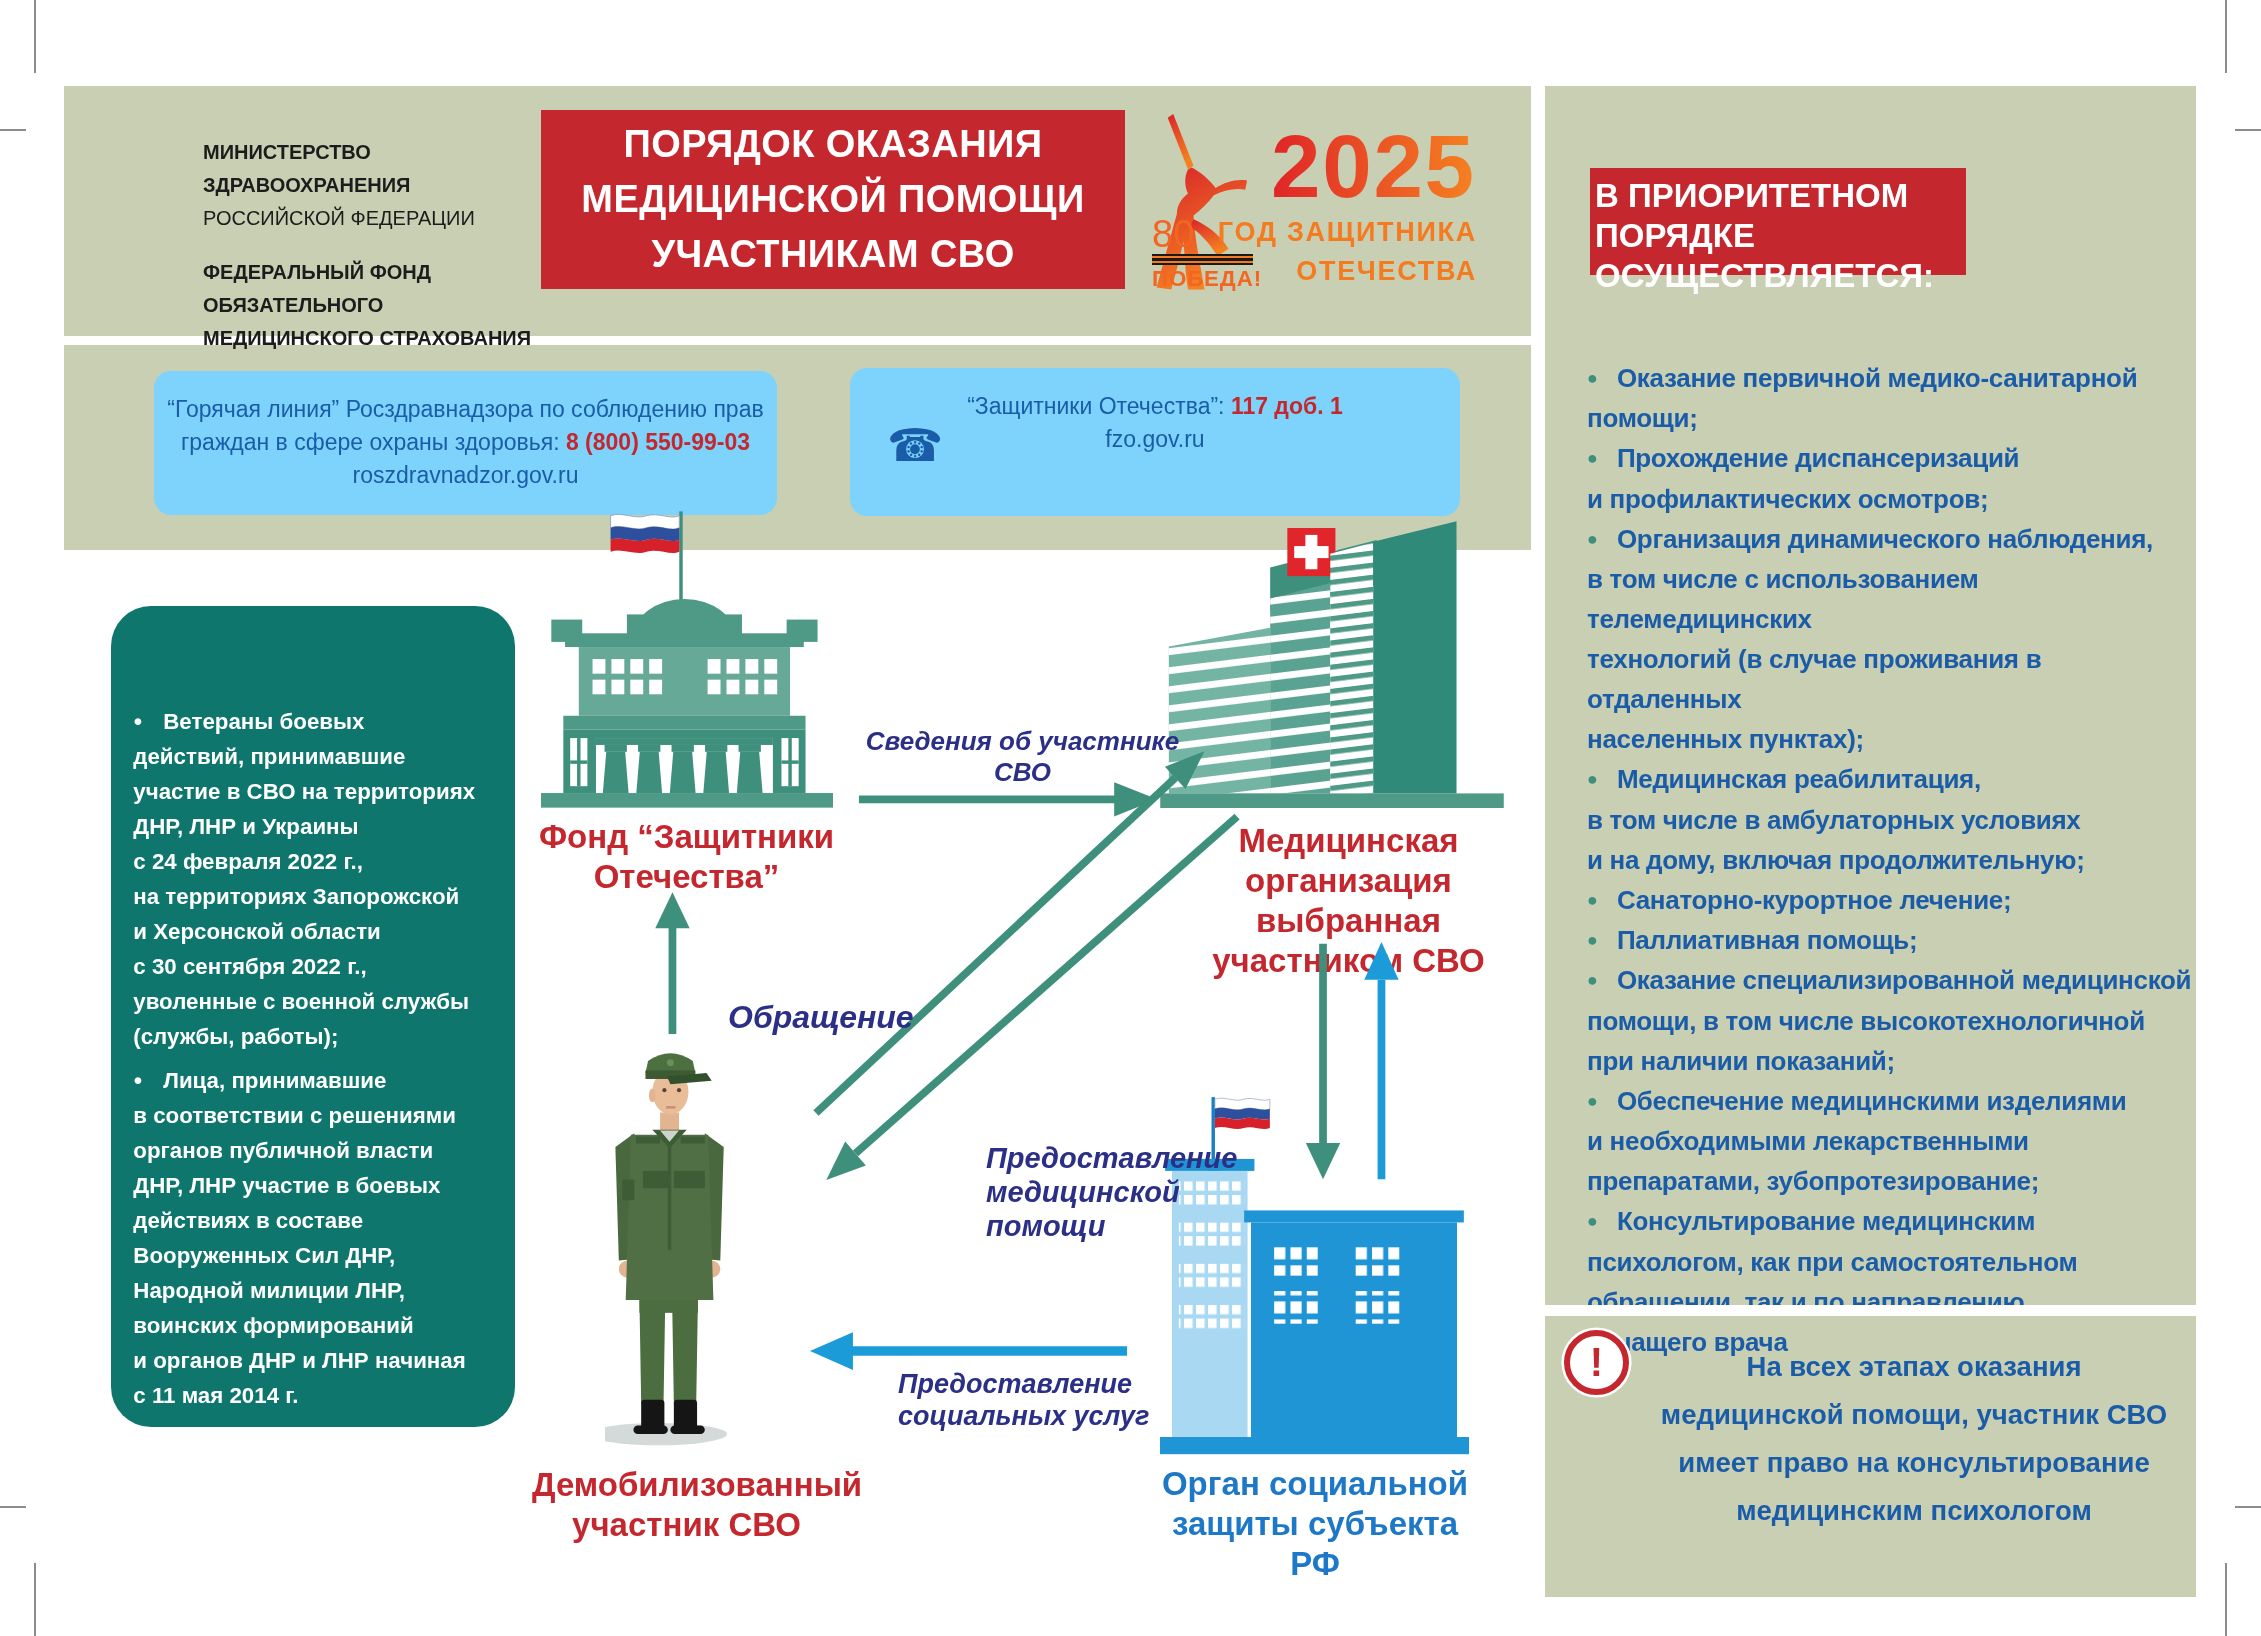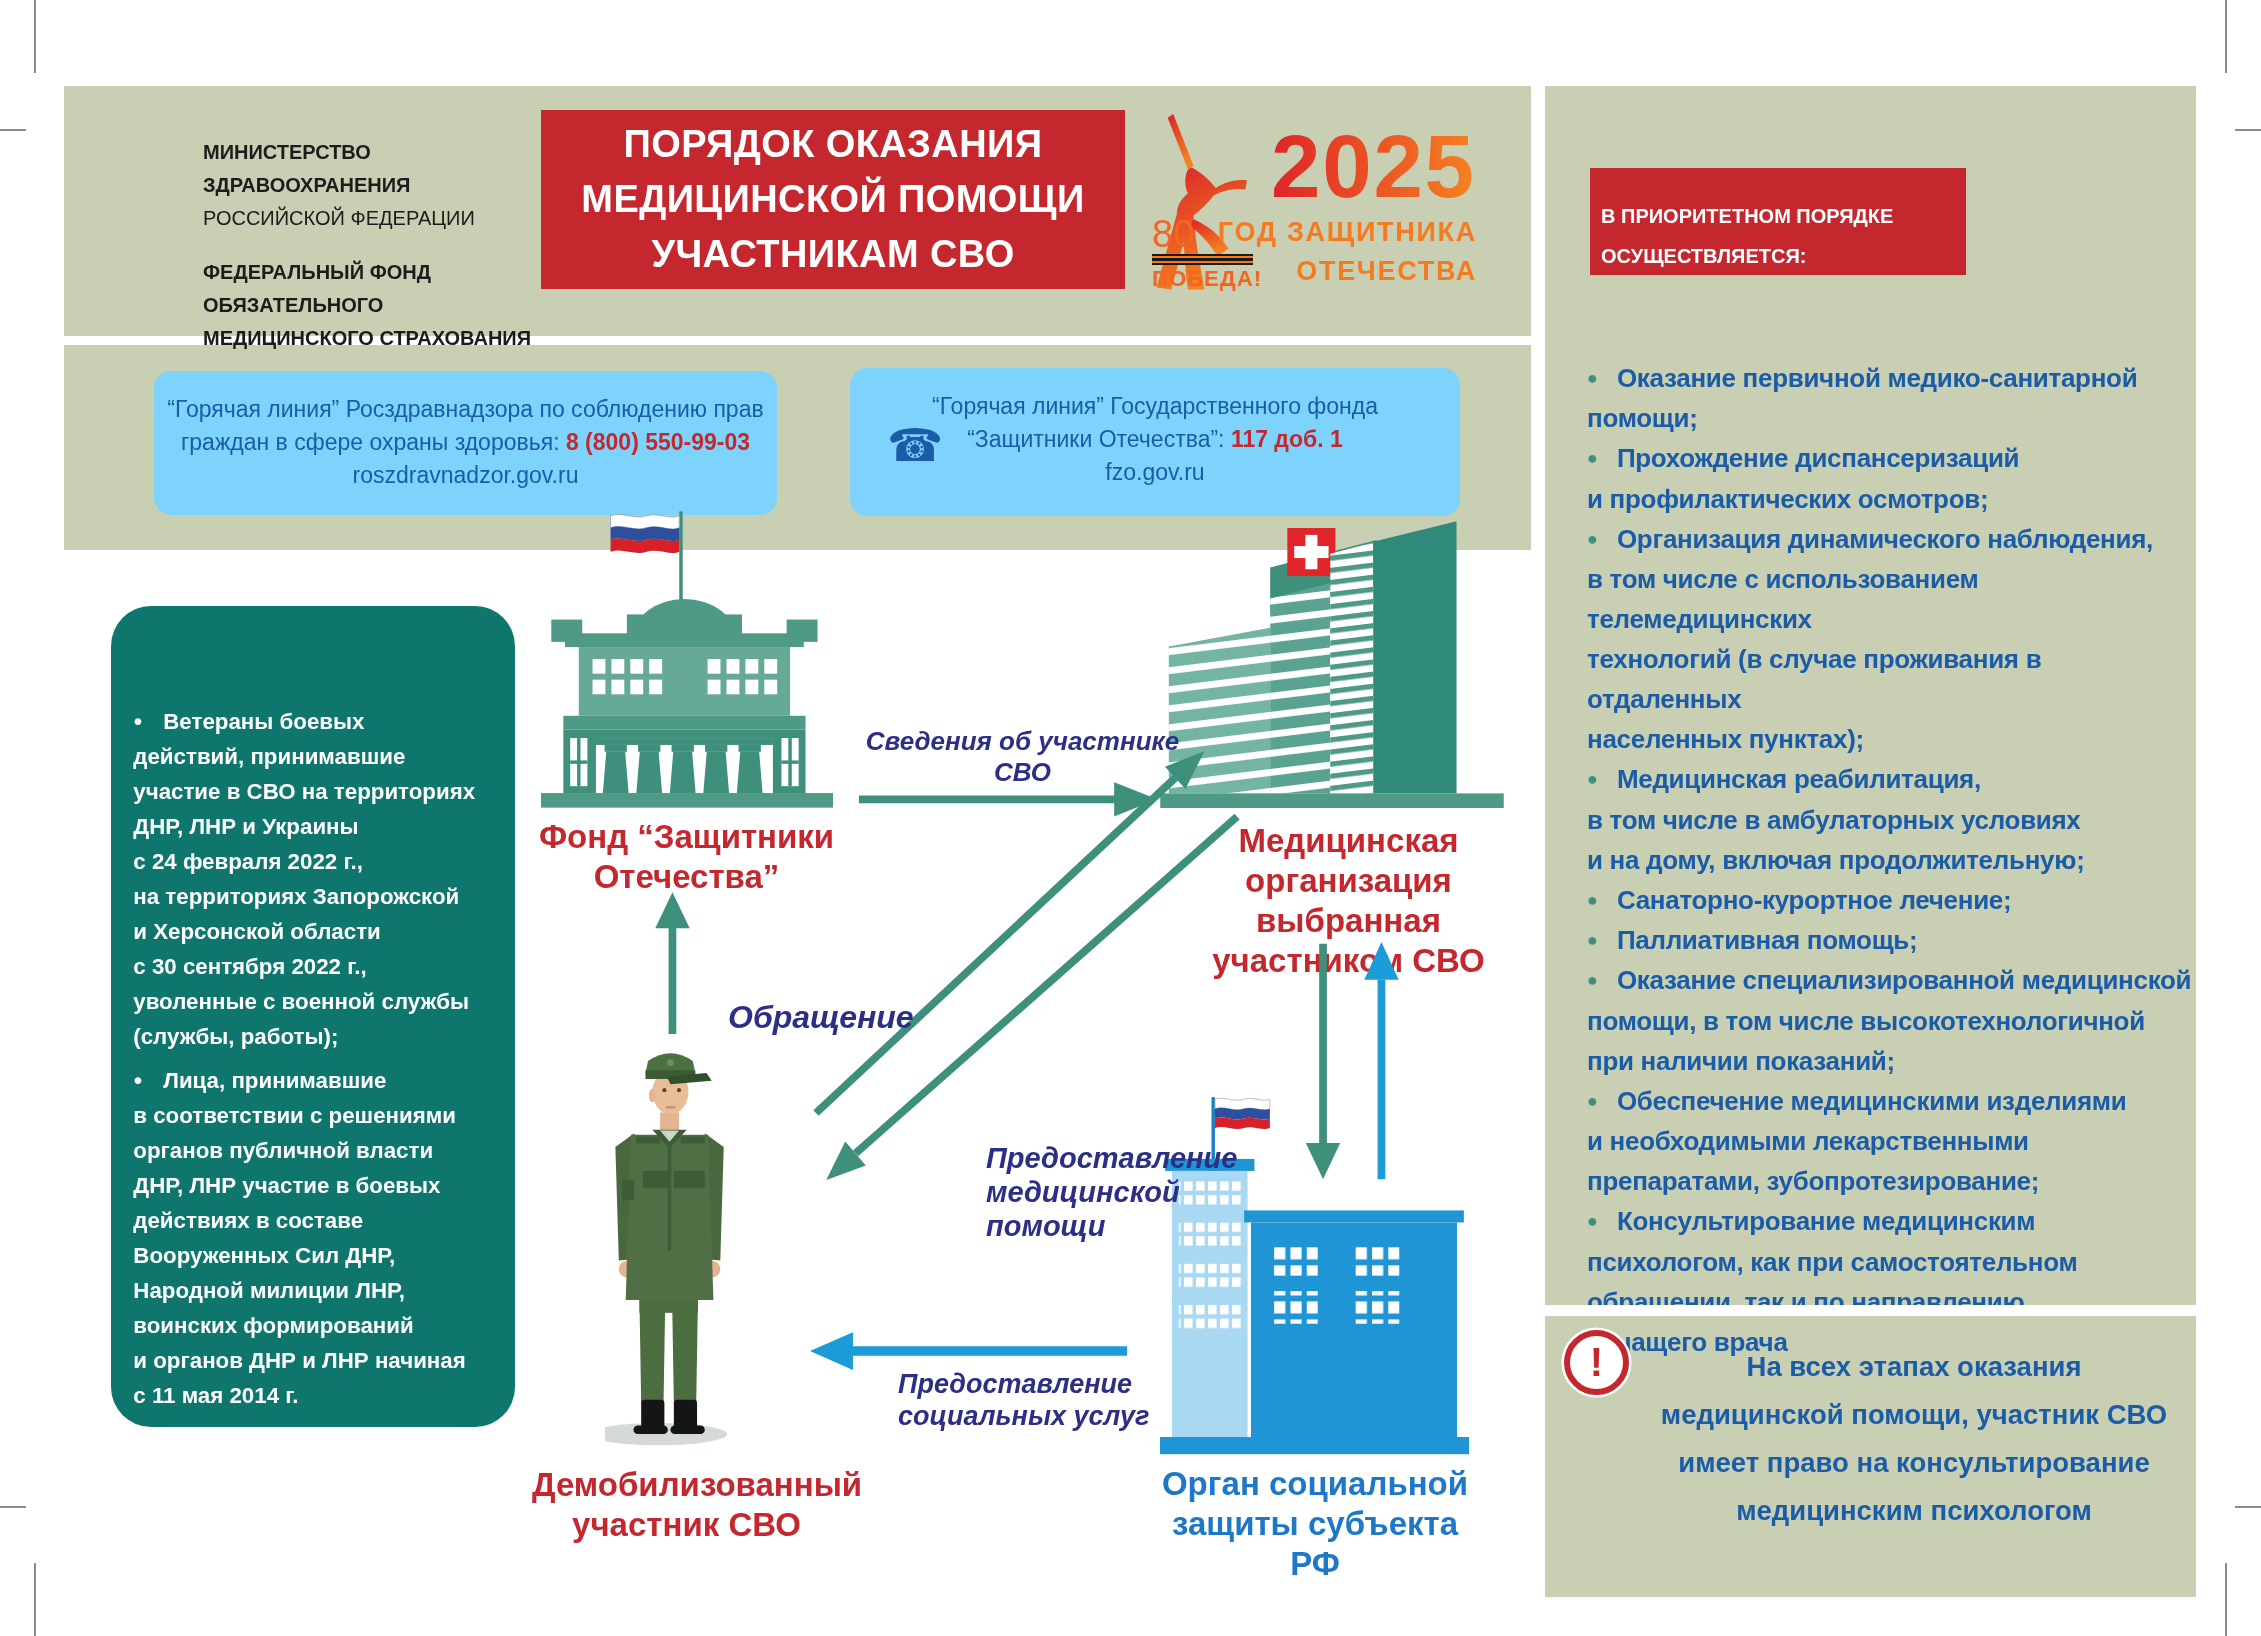--- a/index.html
+++ b/index.html
@@ -33,21 +33,21 @@
   .green-item .gb{font-size:15.5px;vertical-align:2.6px;margin-right:20.6px;}
   .mt10{margin-top:8.6px;}
   
   .panel{left:0;top:464px;width:1467px;height:1047px;background:#ffffff;}
   .node-label{text-align:center;font-weight:bold;font-size:33px;line-height:40px;white-space:pre-line;}
   .red-label{color:#c4282e;}
   .blue-label{color:#1e78c8;}
   .edge-label{color:#2b2f86;font-weight:bold;font-style:italic;white-space:pre-line;}
   
   .pr-head{left:1526px;top:82px;width:376px;height:107px;background:#c4272d;display:flex;align-items:center;}
-  .pr-head .t{color:#ffffff;font-weight:bold;font-size:20px;line-height:40px;padding-left:11px;white-space:pre-line;margin-top:28px;}
+  .pr-head .t{color:#ffffff;font-weight:bold;font-size:33px;line-height:40px;padding-left:5px;white-space:pre-line;margin-top:28px;}
   .pr-list{left:1523px;top:272px;width:612px;color:#1a5ca8;font-weight:bold;font-size:26px;line-height:40px;letter-spacing:-0.3px;}
   .pr-item{white-space:pre-line;}
   .pr-item .pb{color:#3f8f7d;font-size:18px;vertical-align:3.4px;margin-right:19px;letter-spacing:0;}
   .note-ico{left:1500px;top:1244px;width:65px;height:65px;box-sizing:border-box;background:#ffffff;border:6px solid #c4282e;border-radius:50%;
      color:#c4282e;font-weight:bold;font-size:40px;display:flex;align-items:center;justify-content:center;box-shadow:0 0 0 2.6px #ffffff;}
   .note-text{left:1573px;top:1257px;width:554px;color:#1a5ca8;font-weight:bold;font-size:27.5px;line-height:48px;text-align:center;white-space:pre-line;}
 </style>
 </head>
 <body>
 
@@ -107,21 +107,20 @@
     <div class="abs logo-year">2025</div>
     <div class="abs logo-sub" style="left:1129px;top:131px;">ГОД ЗАЩИТНИКА</div>
     <div class="abs logo-sub" style="left:1129px;top:170px;">ОТЕЧЕСТВА</div>
 
     <div class="abs hotline" style="left:90px;top:285px;width:623px;height:144px;">
       <div>“Горячая линия” Росздравнадзора по соблюдению прав</div>
       <div><span>граждан в сфере охраны здоровья: </span><span class="phone">8 (800) 550-99-03</span></div>
       <div>roszdravnadzor.gov.ru</div>
     </div>
     <div class="abs hotline" style="left:786px;top:282px;width:610px;height:148px;">
-      <div>“Горячая линия” Государственного фонда</div>
       <div><span>“Защитники Отечества”: </span><span class="phone">117 доб. 1</span></div>
       <div>fzo.gov.ru</div>
     </div>
     <div class="abs phone-ico">☎</div>
 
     <div class="abs green-box">
       <div class="green-item"><span class="gb">●</span><span>Ветераны боевых
 действий, принимавшие
 участие в СВО на территориях
 ДНР, ЛНР и Украины

